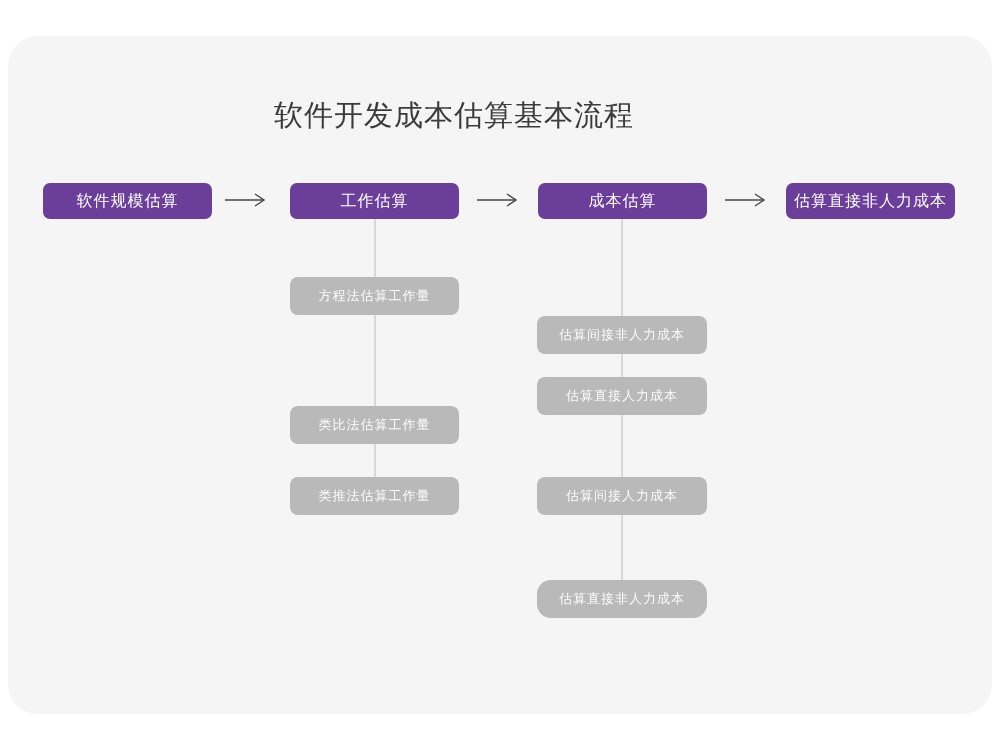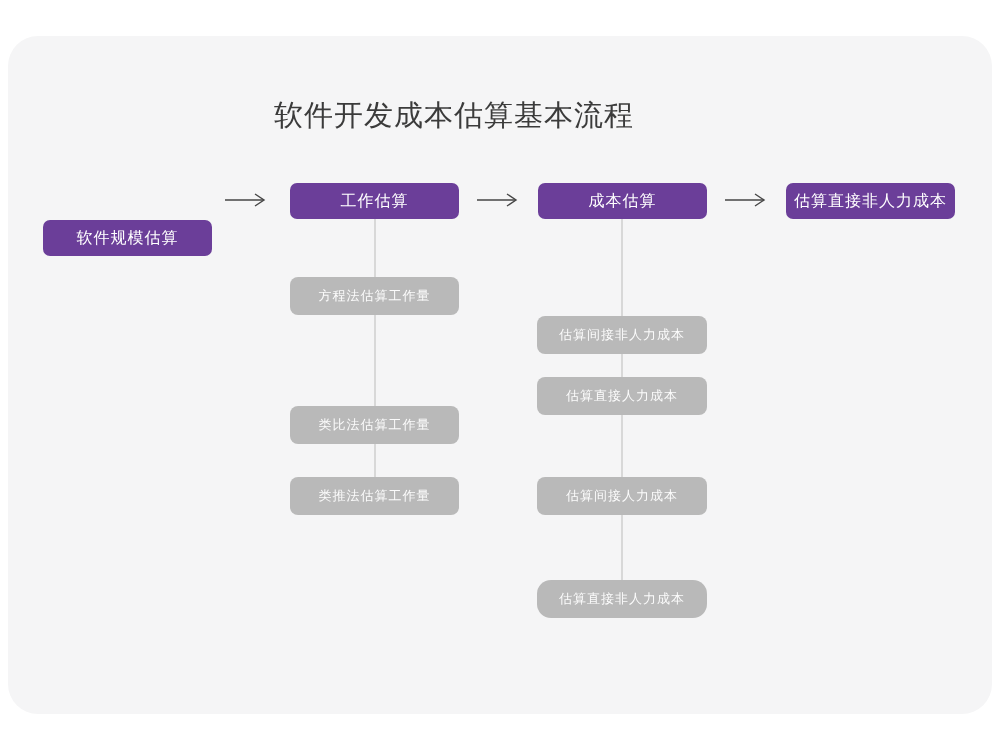--- a/index.html
+++ b/index.html
@@ -67,21 +67,21 @@
     background: #d8d8d8;
     z-index: 1;
   }
   .arrow {
     position: absolute;
     width: 46px;
     height: 16px;
     z-index: 2;
   }
   
-  .step-1 { left: 43px;  top: 183px; margin-top: 37px; }
+  .step-1 { left: 43px;  top: 183px; }
   .step-2 { left: 290px; top: 183px; }
   .step-3 { left: 538px; top: 183px; }
   .step-4 { left: 786px; top: 183px; }
   .arrow-1 { left: 223px; top: 192px; }
   .arrow-2 { left: 475px; top: 192px; }
   .arrow-3 { left: 723px; top: 192px; }
   
   .colA { left: 290px; width: 169px; }
   .colA.r1 { top: 277px; }
   .colA.r2 { top: 377px; margin-top: 29px; }

